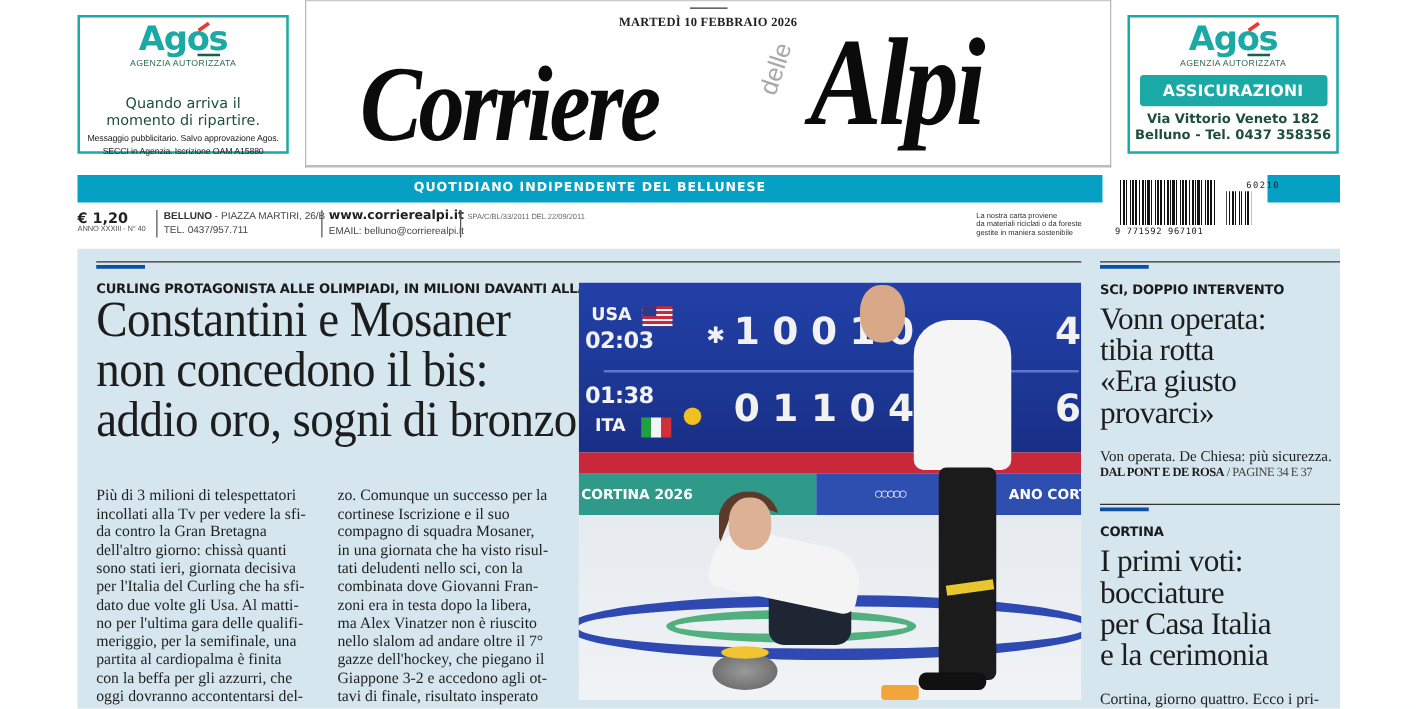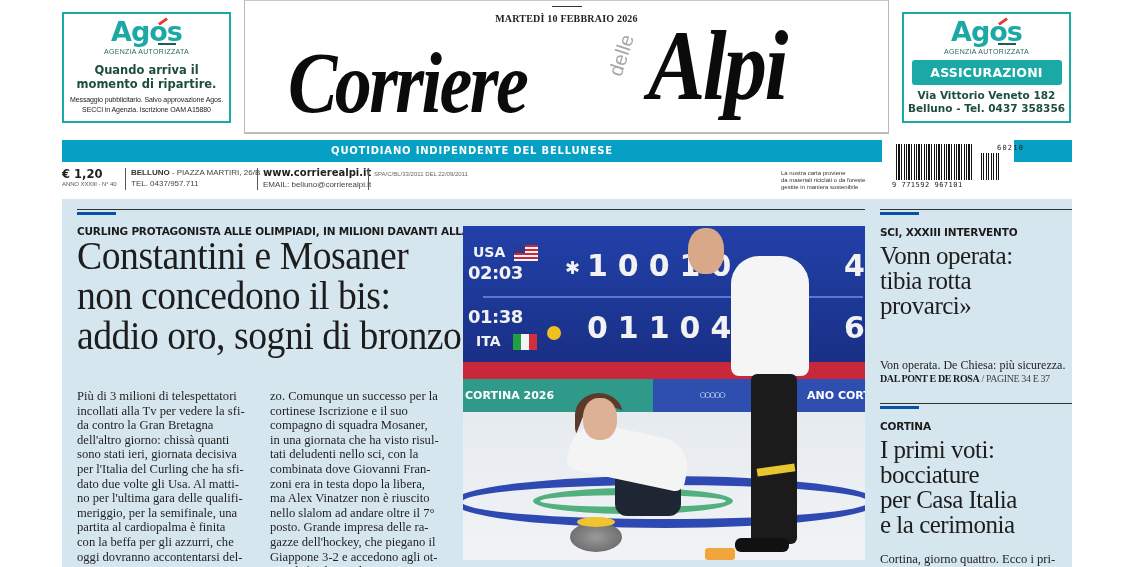--- a/index.html
+++ b/index.html
@@ -24,21 +24,21 @@
 
     
     .ad { position: absolute; top: 12px; width: 169px; height: 111px; border: 2px solid #1aa9a5; background: #fff; text-align: center; }
     .ad-left { left: 62px; }
     .ad-right { left: 902px; }
     .agos { font-family: "DejaVu Sans", sans-serif; font-weight: bold; font-size: 27px; color: #1aa9a5; letter-spacing: -1px;
             margin-top: 3px; line-height: 30px; position: relative; display: inline-block; }
     .agos-accent { position: absolute; right: 14px; top: 3px; width: 10px; height: 3px; background: #e63b2e; transform: rotate(-35deg); }
     .agos-under { position: absolute; right: 6px; bottom: 2px; width: 18px; height: 2px; background: #1d5d4a; }
     .agenzia { font-size: 7px; color: #2f6b58; letter-spacing: 0.3px; margin-top: 1px; }
-    .ad-slogan { font-family: "DejaVu Sans", sans-serif; font-weight: bold; font-size: 11.5px; color: #1d4d3e; line-height: 14px; margin-top: 8px; }
+    .ad-slogan { font-family: "DejaVu Sans", sans-serif; font-weight: normal; font-size: 11.5px; color: #1d4d3e; line-height: 14px; margin-top: 20px; }
     .ad-small { font-size: 7px; color: #222; line-height: 10px; margin-top: 4px; letter-spacing: -0.1px; }
     .ad-btn { margin: 5px auto 0; width: 150px; height: 25px; background: #1aa9a5; border-radius: 3px; color: #fff;
               font-family: "DejaVu Sans", sans-serif; font-weight: bold; font-size: 12.5px; line-height: 25px; letter-spacing: 0.2px; }
     .ad-addr { font-family: "DejaVu Sans", sans-serif; font-weight: bold; font-size: 10.5px; color: #1d4d3e; line-height: 13px; margin-top: 4px; }
 
     
     .band { position: absolute; left: 62px; top: 140px; width: 820px; height: 22px; background: #06a0c4; }
     .band-text { position: absolute; left: 0; width: 100%; top: 5px; text-align: center; color: #fff;
                  font-family: "DejaVu Sans", sans-serif; font-weight: bold; font-size: 10px; letter-spacing: 0.8px; }
     .band-right { position: absolute; left: 1014px; top: 140px; width: 58px; height: 22px; background: #06a0c4; }
@@ -232,21 +232,20 @@
 <div class="body-col" style="left:270px; top:389px; width:185px;">
   <p>zo. Comunque un successo per la</p>
   <p>cortinese Iscrizione e il suo</p>
   <p>compagno di squadra Mosaner,</p>
   <p>in una giornata che ha visto risul-</p>
   <p>tati deludenti nello sci, con la</p>
   <p>combinata dove Giovanni Fran-</p>
   <p>zoni era in testa dopo la libera,</p>
   <p>ma Alex Vinatzer non è riuscito</p>
   <p>nello slalom ad andare oltre il 7°</p>
-  <p>posto. Grande impresa delle ra-</p>
   <p>gazze dell'hockey, che piegano il</p>
   <p>Giappone 3-2 e accedono agli ot-</p>
   <p>tavi di finale, risultato insperato</p>
 </div>
 
 <div class="photo">
   <div class="scoreboard"></div>
   <div class="sb-divider"></div>
   <div class="sb-text sb-team" style="left:10px; top:18px;">USA</div>
   <div class="flag-usa"></div>
@@ -281,24 +280,25 @@
   <div class="woman-body"></div>
   <div class="woman-hair"></div>
   <div class="woman-head"></div>
   <div class="broom2"></div>
   <div class="stone"></div>
   <div class="stone-top"></div>
 </div>
 
 <div class="rule" style="left:880px; top:209px; width:192px;"></div>
 <div class="blue-bar" style="left:880px; top:212px; width:39px;"></div>
-<div class="kicker" style="left:880px; top:226px;">SCI, XXXIII INTERVENTO</div>
+<div class="kicker" style="left:880px; top:226px;">SCI, DOPPIO INTERVENTO</div>
 <div class="headline side-headline" style="top:243px;">
   <div>Vonn operata:</div>
   <div>tibia rotta</div>
+  <div>«Era giusto</div>
   <div>provarci»</div>
 </div>
 <div class="deck" style="top:358px;">Von operata. De Chiesa: più sicurezza.</div>
 <div class="credit" style="top:372px;font-family:Liberation Serif, serif;">
   <b>DAL PONT E DE ROSA</b><span class="pg"> / PAGINE 34 E 37</span>
 </div>
 
 <div class="rule" style="left:880px; top:403px; width:192px;"></div>
 <div class="blue-bar" style="left:880px; top:406px; width:39px;"></div>
 <div class="kicker" style="left:880px; top:420px;">CORTINA</div>

